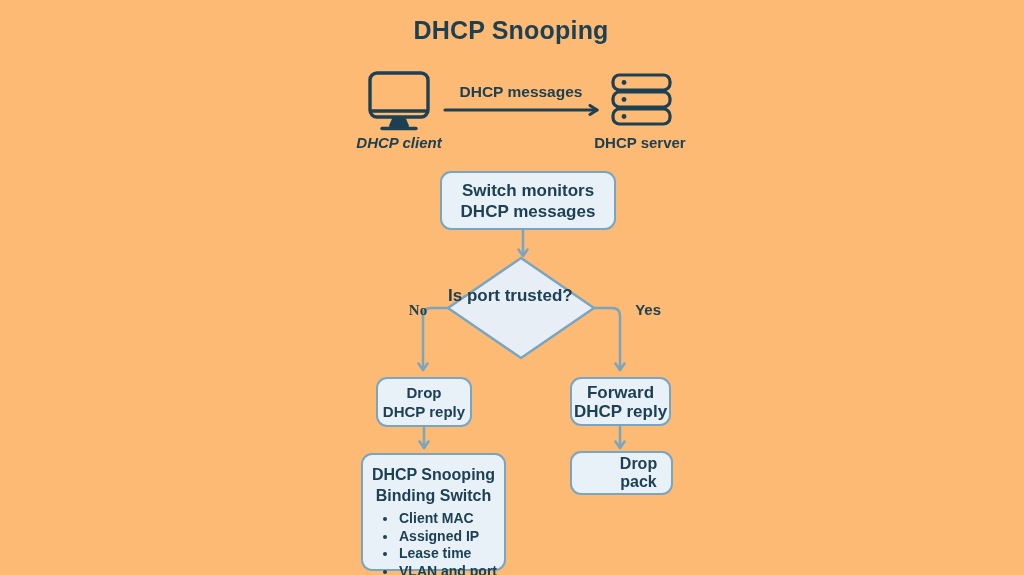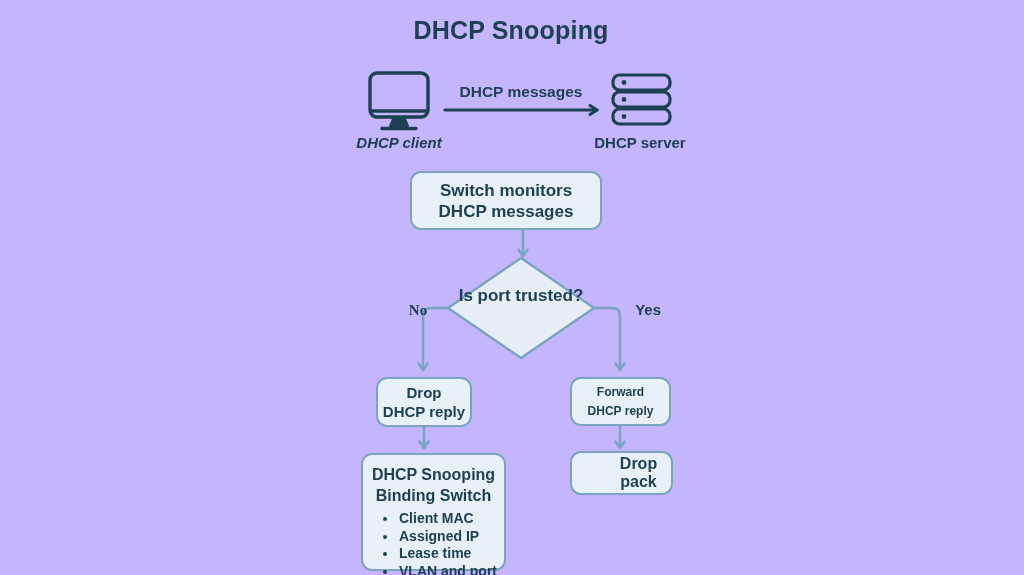--- a/index.html
+++ b/index.html
@@ -1,55 +1,55 @@
 <!DOCTYPE html>
 <html><head>
 <meta charset="utf-8">
 <style>
   html,body { margin:0; padding:0; background:#b5fd9c; }
   .stage {
     position:relative; width:1024px; height:575px; overflow:hidden;
-    background:#c4b5fd;
+    background:#fdba74;
     font-family:"Liberation Sans","DejaVu Sans",sans-serif;
     color:#1d4053;
   }
   .page-title {
     position:absolute; left:0; top:16px; width:1022px;
     text-align:center; font-size:25px; font-weight:700;
     letter-spacing:0.2px; color:#1d4053;
   }
   .lbl {
     position:absolute; color:#1d4053; font-weight:700; font-size:15px;
     line-height:16px; text-align:center;
   }
   svg.layer { position:absolute; left:0; top:0; pointer-events:none; }
   .fbox {
     position:absolute; box-sizing:border-box;
     background:#e9f1f8; border:2.5px solid #79a5c0; border-radius:11px;
     color:#1d4053; font-weight:700; text-align:center;
     display:flex; flex-direction:column; align-items:center; justify-content:center;
   }
   .fbox .ln { display:block; }
-  .switch-box   { left:410px; top:171px; width:192px; height:59px; font-size:17px; line-height:21px; }
+  .switch-box   { left:440px; top:171px; width:176px; height:59px; font-size:17px; line-height:21px; }
   .dropreply-box{ left:376px; top:377px; width:96px;  height:50px; font-size:15px; line-height:19px; }
-  .forward-box  { left:570px; top:377px; width:101px; height:49px; font-size:12px; line-height:19px; }
+  .forward-box  { left:570px; top:377px; width:101px; height:49px; font-size:17px; line-height:19px; }
   .droppack-box { left:570px; top:451px; width:103px; height:44px; font-size:16px; line-height:18px;padding-left:34px; }
   .binding-box  {
     left:361px; top:453px; width:145px; height:118px;
     justify-content:flex-start; padding-top:9px; font-size:16px; line-height:21px;
   }
   .binding-box ul {
     margin:4px 0 0 0; padding:0 0 0 28px; text-align:left;
     font-size:14px; line-height:17.5px; font-weight:700; list-style:disc;
   }
   .binding-box li { padding-left:1px; }
   .binding-box li::marker { color:#1d4053; font-size:13px; }
   .decision-label {
     position:absolute; left:448px; top:285px; width:146px;
-    text-align:center; font-size:17px; line-height:22px; font-weight:700; color:#1d4053;
+    font-size:17px; line-height:22px; font-weight:700; color:#1d4053;
   }
 </style>
 </head>
 <body>
 
 <div class="stage">
 
   <svg class="layer" width="1024" height="575" viewBox="0 0 1024 575">
     <defs>
       <marker id="ah-blue" markerWidth="14" markerHeight="13" refX="8.5" refY="6" orient="auto" markerUnits="userSpaceOnUse">

